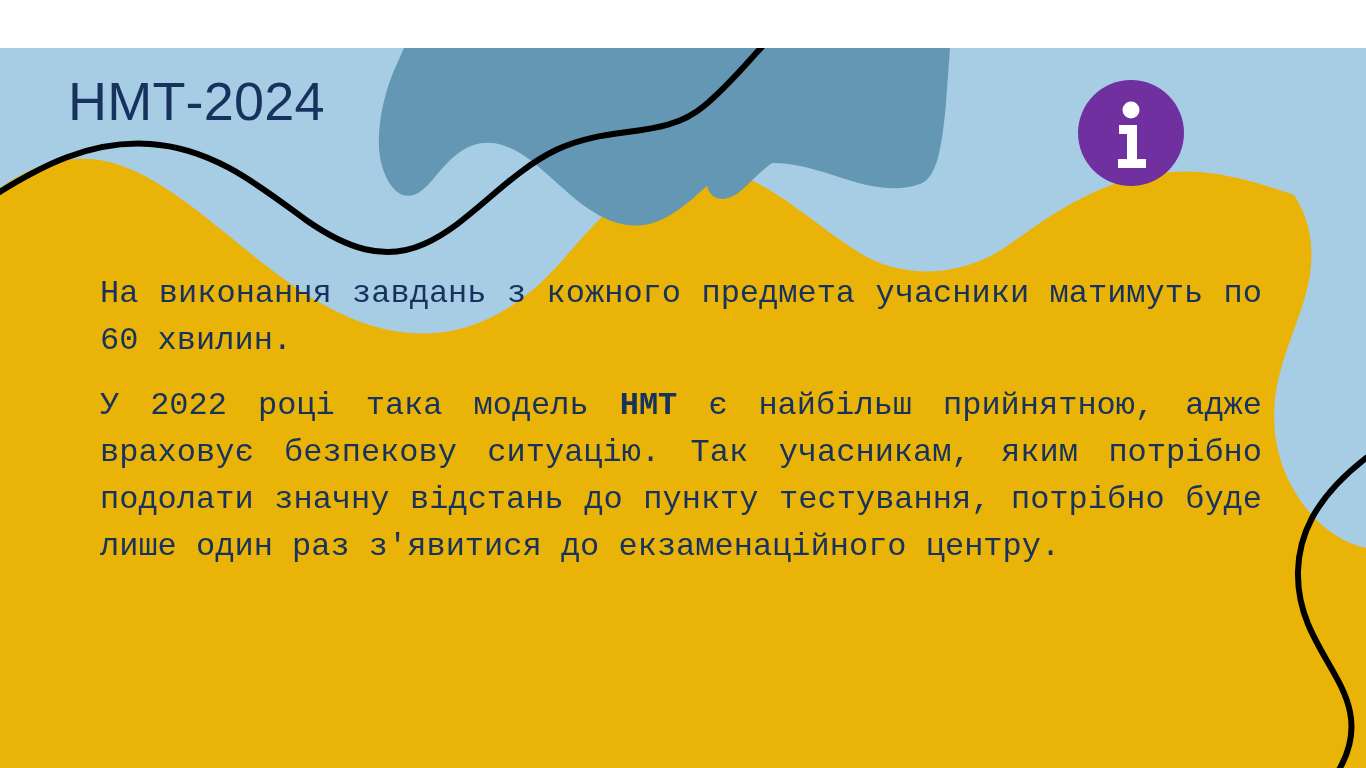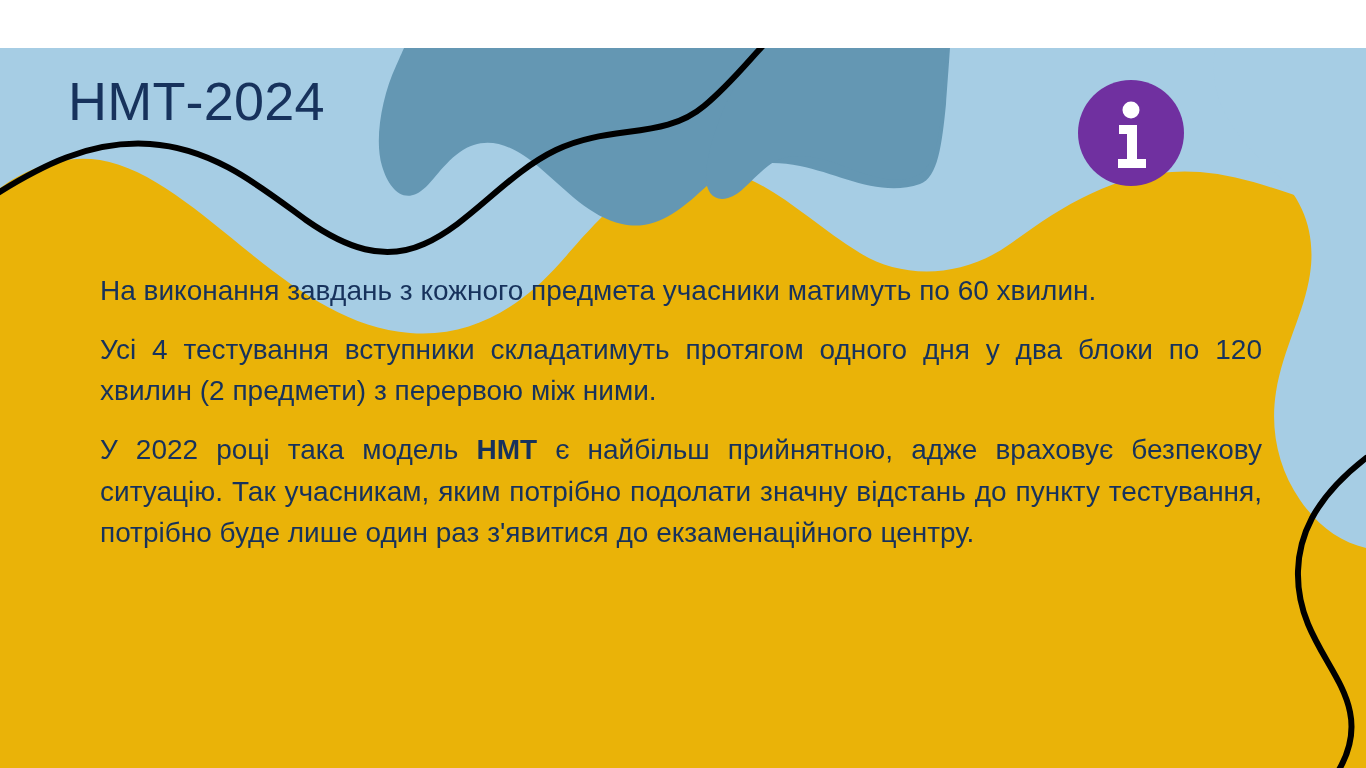--- a/index.html
+++ b/index.html
@@ -61,26 +61,27 @@
   }
   #body-copy {
     position: absolute;
     left: 100px;
     top: 222px;
     width: 1162px;
     z-index: 4;
   }
   #body-copy p {
     margin: 0 0 18px 0;
-    font-size: 28px;
+    font-size: 32px;
     line-height: 1.47;
     color: #17325c;
     text-align: justify;
     text-justify: inter-word;
     hyphens: none;
+    font-family: Liberation Mono, monospace;
   }
   #body-copy p:last-child {
     margin-bottom: 0;
   }
   .b {
     font-weight: bold;
   }
   .para-3 {
     margin-top: 20px;
   }
@@ -149,18 +150,17 @@
   <div id="info-badge">
     <svg class="glyph" viewBox="0 0 106 106" xmlns="http://www.w3.org/2000/svg">
       <circle cx="53" cy="30" r="8.5" fill="#ffffff"></circle>
       <path d="M41,45 L41,54 L49,54 L49,79 L40,79 L40,88 L68,88 L68,79 L59,79 L59,45 Z" fill="#ffffff"></path>
     </svg>
   </div>
 
   <div id="body-copy">
     <p>На виконання завдань з кожного предмета учасники матимуть по 60 хвилин.</p>
 
-    <p>Усі 4 тестування вступники складатимуть протягом одного дня у два блоки по 120 хвилин (2 предмети) з перервою між ними.</p>
 
     <p class="para-3"><span>У 2022 році така модель </span><span class="b">НМТ</span><span> є найбільш прийнятною, адже враховує безпекову ситуацію. Так учасникам, яким потрібно подолати значну відстань до пункту тестування, потрібно буде лише один раз з'явитися до екзаменаційного центру.</span></p>
   </div>
 
 </div>
 
 </body></html>

